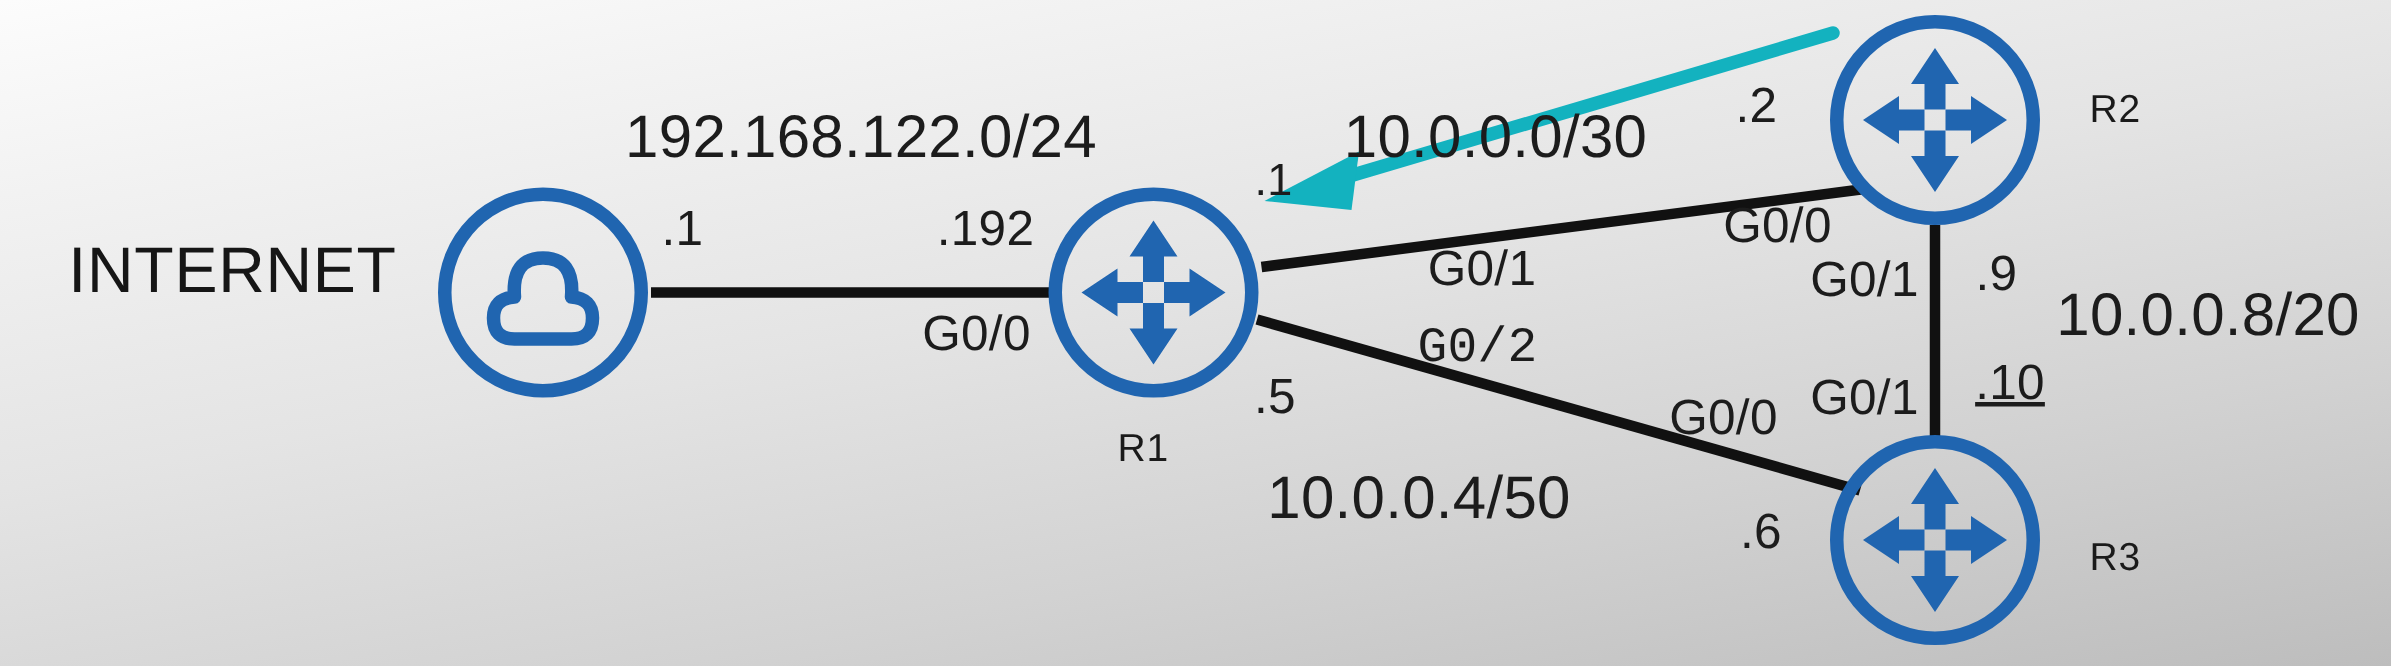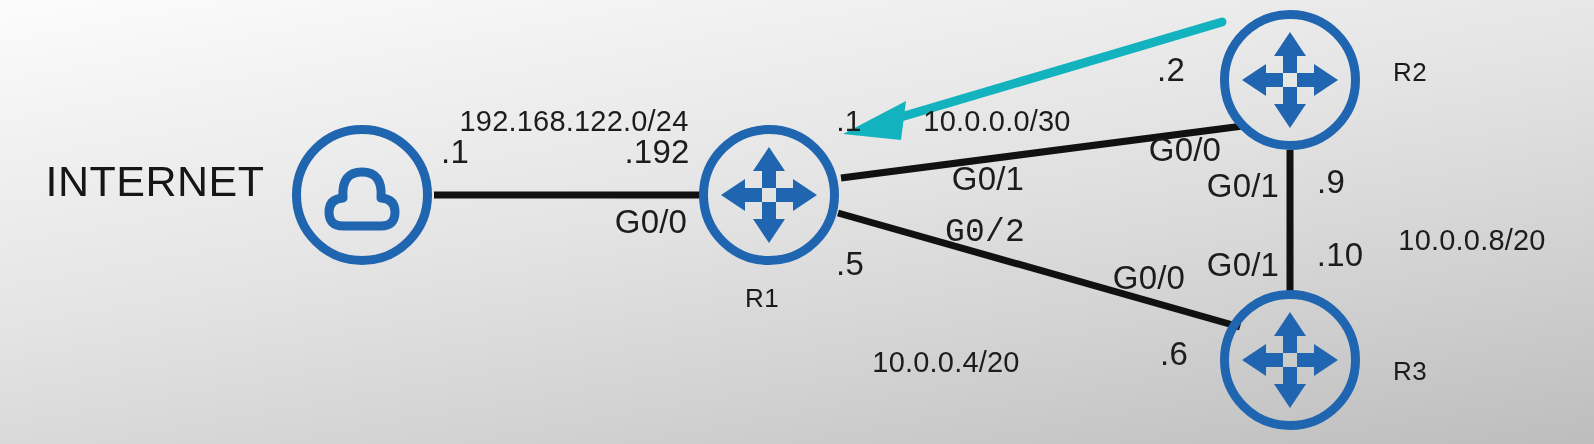--- a/index.html
+++ b/index.html
@@ -46,22 +46,21 @@
   }
   .edge-label {
     position: absolute;
     font-size: 33px;
     color: #1c1c1c;
     white-space: nowrap;
     transform: translate(-50%, -50%);
     letter-spacing: 0.2px;
   }
   .edge-label.big {
-    font-size: 29px;
-    margin-top: 29px;
+    font-size: 40px;
   }
   .internet-text {
     position: absolute;
     font-size: 43px;
     color: #161616;
     white-space: nowrap;
     transform: translate(-50%, -50%);
     letter-spacing: 0.5px;
   }
 </style>
@@ -128,31 +127,31 @@
           <polygon points="2,50 26,34 26,43 43,43 43,57 26,57 26,66"></polygon>
           <polygon points="98,50 74,66 74,57 57,57 57,43 74,43 74,34"></polygon>
         </g>
       </svg>
     </div>
   </div>
   <div class="node-label" style="left:1393px; top:356px;">R3</div>
 
   <div class="edge-label big" style="left:574px; top:92px;">192.168.122.0/24</div>
   <div class="edge-label big" style="left:997px; top:92px;">10.0.0.0/30</div>
-  <div class="edge-label big" style="left:946px; top:333px;">10.0.0.4/20</div>
+  <div class="edge-label big" style="left:946px; top:333px;">10.0.0.4/50</div>
   <div class="edge-label big" style="left:1472px; top:211px;">10.0.0.8/20</div>
 
   <div class="edge-label" style="left:455px; top:152px;">.1</div>
   <div class="edge-label" style="left:657px; top:152px;">.192</div>
   <div class="edge-label" style="left:849px; top:121px; font-size:30px;">.1</div>
   <div class="edge-label" style="left:1171px; top:70px;">.2</div>
   <div class="edge-label" style="left:850px; top:264px;">.5</div>
   <div class="edge-label" style="left:1174px; top:354px;">.6</div>
   <div class="edge-label" style="left:1331px; top:182px;">.9</div>
-  <div class="edge-label" style="left:1340px; top:255px;">.10</div>
+  <div class="edge-label" style="left:1340px; top:255px;text-decoration:underline;">.10</div>
 
   <div class="edge-label" style="left:651px; top:222px;">G0/0</div>
   <div class="edge-label" style="left:988px; top:179px;">G0/1</div>
   <div class="edge-label" style="left:1185px; top:150px;">G0/0</div>
   <div class="edge-label" style="left:985px; top:232px;font-family:Liberation Mono, monospace;">G0/2</div>
   <div class="edge-label" style="left:1149px; top:278px;">G0/0</div>
   <div class="edge-label" style="left:1243px; top:186px;">G0/1</div>
   <div class="edge-label" style="left:1243px; top:265px;">G0/1</div>
 
 </div>

